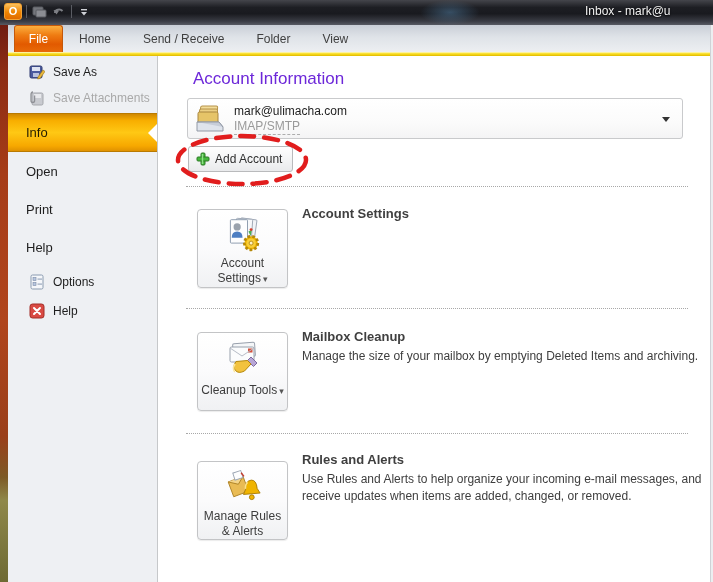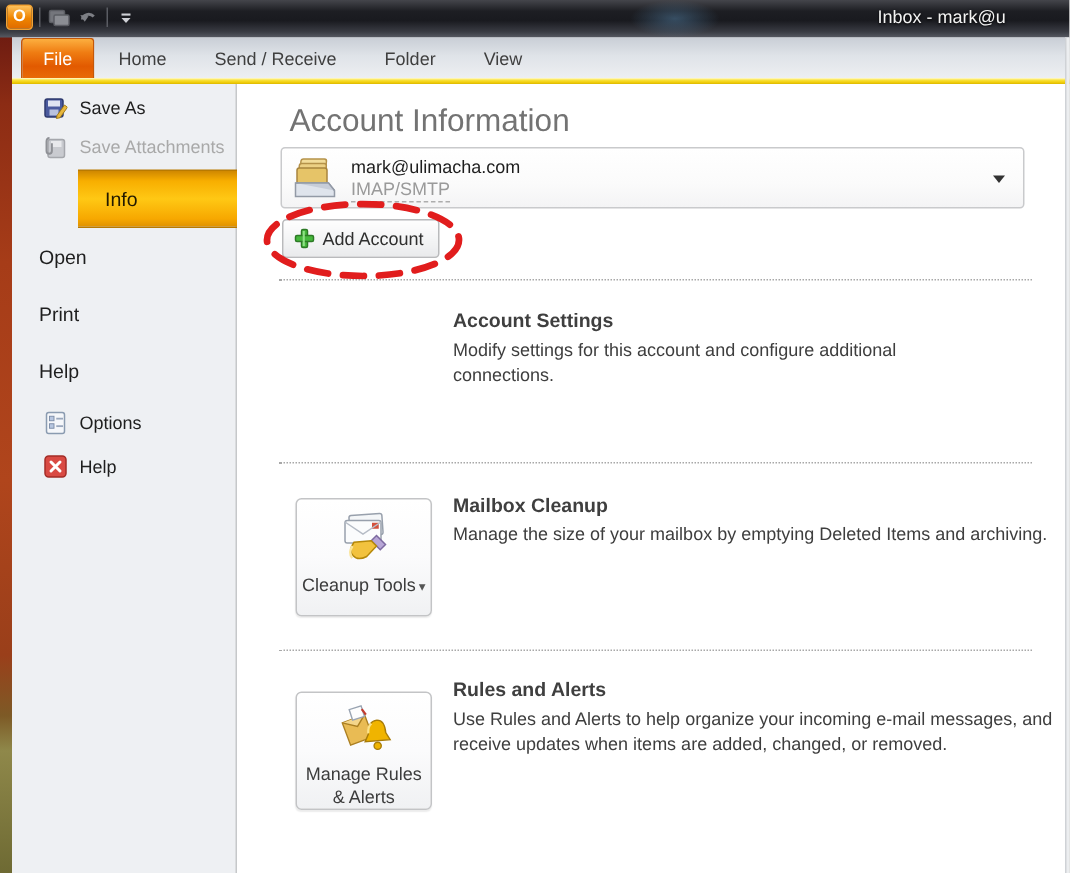--- a/index.html
+++ b/index.html
@@ -39,27 +39,27 @@
   .main { position:absolute; left:158px; top:56px; width:552px; height:526px; background:#fff; }
   .win-right { position:absolute; left:710px; top:25px; width:3px; height:557px; background:#eceef0; border-left:1px solid #cfd2d6; }
 
   
   .side-cmd { position:absolute; left:0; width:149px; height:26px; display:flex; align-items:center; gap:8px;
     padding-left:20px; font-size:12px; color:#1e1e1e; cursor:default; }
   .side-cmd.disabled { color:#a9a9a9; }
   .side-tab { position:absolute; left:0; width:149px; height:38px; display:flex; align-items:center;
     padding-left:18px; font-size:13px; color:#1e1e1e; cursor:default; }
   .side-tab.active { background:linear-gradient(180deg,#d08800 0%,#f8ae00 18%,#ffc814 50%,#f7a800 86%,#e09200 100%);
-    border-top:1px solid #b97a00; border-bottom:1px solid #b97a00; color:#231a00; height:39px;margin-left:44px; }
+    border-top:1px solid #b97a00; border-bottom:1px solid #b97a00; color:#231a00; height:39px; }
   .side-tab.active::after { content:""; position:absolute; right:0; top:50%; margin-top:-9px;
     border-top:9px solid transparent; border-bottom:9px solid transparent; border-right:9px solid #fff; }
   .sicon { width:17px; height:16px; flex:0 0 auto; display:flex; align-items:center; justify-content:center; }
 
   
-  .page-title { position:absolute; left:35px; top:13px; font-size:21px; color:#737373; }
+  .page-title { position:absolute; left:35px; top:13px; font-size:17px; color:#6d28d9; }
   .acct-select { position:absolute; left:29px; top:42px; width:496px; height:41px; border:1px solid #c9cacc; border-radius:3px;
     background:linear-gradient(180deg,#ffffff 0%,#fbfbfb 60%,#f4f4f5 100%); display:flex; align-items:center; cursor:default; }
   .acct-icon { margin:0 8px 0 7px; width:31px; height:29px; flex:0 0 auto; }
   .acct-texts { display:flex; flex-direction:column; line-height:15px; padding-top:1px; }
   .acct-email { font-size:12px; color:#1e1e1e; }
   .acct-proto { font-size:12px; color:#9a9a9a; align-self:flex-start; border-bottom:1px dashed #adadad; }
   .acct-arrow { position:absolute; right:12px; top:18px; width:0; height:0;
     border-left:4px solid transparent; border-right:4px solid transparent; border-top:5px solid #333; }
 
   .add-btn { position:absolute; left:30px; top:90px; height:26px; display:inline-flex; align-items:center; gap:5px;
@@ -207,22 +207,40 @@
       </svg>
       <span>Add Account</span>
     </div>
 
     <svg class="annot-ellipse" viewBox="0 0 142 60">
       <ellipse cx="70" cy="30" rx="64" ry="24" fill="none" stroke="#e11d1d" stroke-width="4.5" stroke-dasharray="14 10" stroke-linecap="round"></ellipse>
     </svg>
 
     <div class="dotsep" style="top:130px;"></div>
 
+    <div class="bigbtn" style="top:153px;">
+      <svg width="44" height="40" viewBox="0 0 44 40">
+        <rect x="18" y="2" width="18" height="24" rx="1" fill="#f2f4f7" stroke="#9aa4b2" transform="rotate(8 27 14)"></rect>
+        <rect x="14" y="2" width="18" height="25" rx="1" fill="#f7f8fa" stroke="#9aa4b2" transform="rotate(4 23 14)"></rect>
+        <rect x="8" y="3" width="19" height="26" rx="1" fill="#fdfdfe" stroke="#8594a8"></rect>
+        <circle cx="15.5" cy="11" r="4" fill="#9aa2ad"></circle>
+        <path d="M9.5 23 q0-7 6-7 q6 0 6 7 Z" fill="#4d7ec2"></path>
+        <path d="M28 16 l2.5 5 l1.5-7 Z" fill="#4caf50"></path>
+        <circle cx="31" cy="14" r="1.6" fill="#d43c2a"></circle>
+        <g>
+          <circle cx="31" cy="29" r="7.5" fill="#f1b705" stroke="#b5880a" stroke-dasharray="3 2.2" stroke-width="3"></circle>
+          <circle cx="31" cy="29" r="5.2" fill="#f8ce3a"></circle>
+          <circle cx="31" cy="29" r="2.2" fill="#fdf2c8" stroke="#b5880a"></circle>
+        </g>
+      </svg>
+      <div class="blabel">
+        <span>Account Settings</span><span class="dd">▾</span>
+      </div>
+    </div>
     <div class="sec-title" style="top:150px;">Account Settings</div>
-    <div class="sec-desc" style="top:169px; width:356px;">Modify settings for this account and configure additional connections.</div>
 
     <div class="dotsep" style="top:252px;"></div>
 
     <div class="bigbtn" style="top:276px;">
       <svg width="44" height="40" viewBox="0 0 44 40">
         <rect x="12" y="3" width="22" height="14" rx="1.5" fill="#f4f6f8" stroke="#98a0ac" transform="rotate(-4 23 10)"></rect>
         <rect x="9" y="7" width="24" height="15" rx="1.5" fill="#fbfcfd" stroke="#98a0ac"></rect>
         <rect x="27" y="8.5" width="4.5" height="4" fill="#d4503c"></rect>
         <path d="M9 8 L21 16 L33 8" fill="none" stroke="#b6bcc6"></path>
         <path d="M30 17 l6 6 l-3.5 3.5 l-6-6 Z" fill="#b7a6d6" stroke="#7d6aa0"></path>

